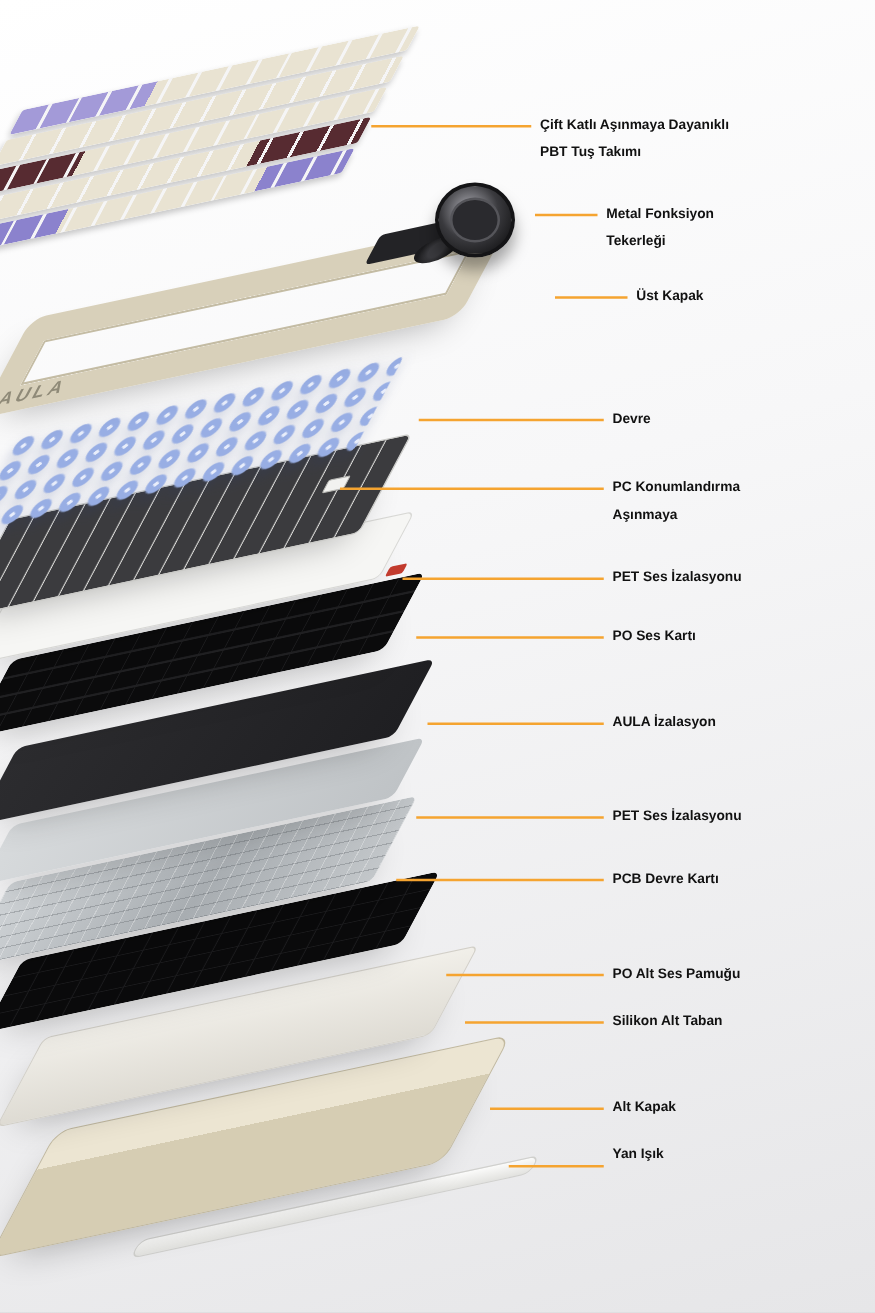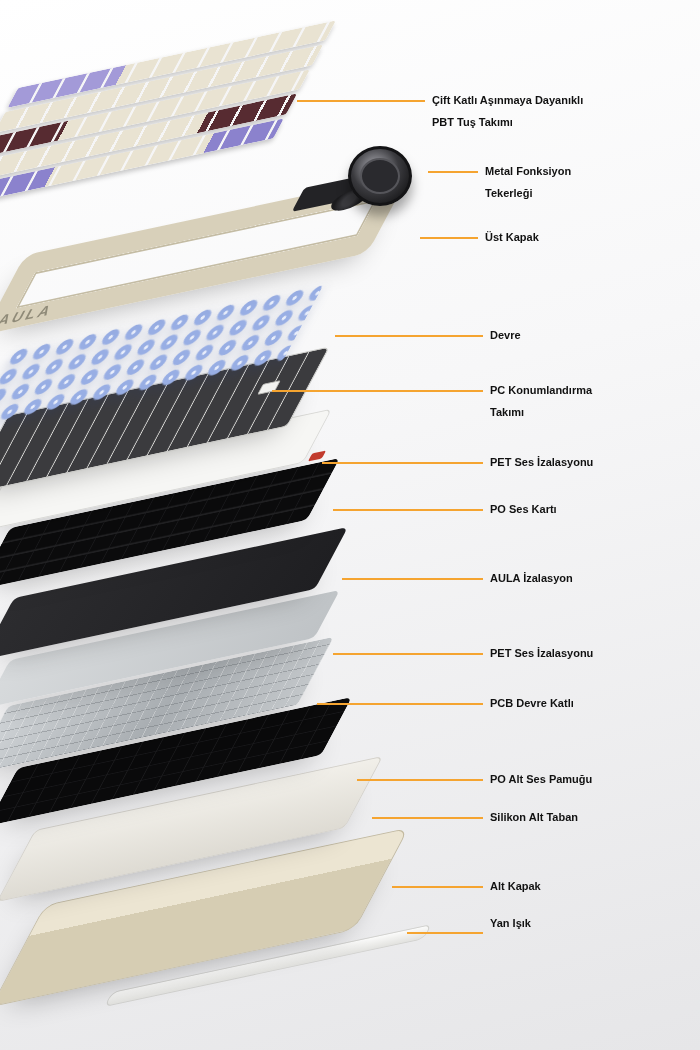--- a/index.html
+++ b/index.html
@@ -100,21 +100,21 @@
   .connector-white { position:absolute; left:260px; top:382px; width:16px; height:9px; z-index:15;
     background:#f2f2f0; border:1px solid #b9b9b5; border-radius:2px; transform: skew(-28deg,-12deg); }
 
   
   .label { position:absolute; display:flex; align-items:flex-start; z-index:30; }
   .leader { height:2px; background: var(--accent, #F5A430); margin-top:11px; margin-right:7px; flex:none; }
   .label-text { font-size:11px; font-weight:600; color:#111; line-height:22px; white-space:pre-line; }
 
   .lbl-0  { left:297px; top:89px;  } .lbl-0  .leader { width:128px; }
   .lbl-1  { left:428px; top:160px; } .lbl-1  .leader { width:50px;  }
-  .lbl-2  { left:420px; top:226px; } .lbl-2  .leader { width:58px;  }
+  .lbl-2  { left:444px; top:226px; } .lbl-2  .leader { width:58px;  }
   .lbl-3  { left:335px; top:324px; } .lbl-3  .leader { width:148px; }
   .lbl-4  { left:272px; top:379px; } .lbl-4  .leader { width:211px; }
   .lbl-5  { left:322px; top:451px; } .lbl-5  .leader { width:161px; }
   .lbl-6  { left:333px; top:498px; } .lbl-6  .leader { width:150px; }
   .lbl-7  { left:342px; top:567px; } .lbl-7  .leader { width:141px; }
   .lbl-8  { left:333px; top:642px; } .lbl-8  .leader { width:150px; }
   .lbl-9  { left:317px; top:692px; } .lbl-9  .leader { width:166px; }
   .lbl-10 { left:357px; top:768px; } .lbl-10 .leader { width:126px; }
   .lbl-11 { left:372px; top:806px; } .lbl-11 .leader { width:111px; }
   .lbl-12 { left:392px; top:875px; } .lbl-12 .leader { width:91px;  }
@@ -174,41 +174,41 @@
     <span class="leader"></span>
     <span class="label-text">Üst Kapak</span>
   </div>
   <div class="label lbl-3">
     <span class="leader"></span>
     <span class="label-text">Devre</span>
   </div>
   <div class="label lbl-4">
     <span class="leader"></span>
     <span class="label-text">PC Konumlandırma
-Takımı</span>
+Aşınmaya</span>
   </div>
   <div class="label lbl-5">
     <span class="leader"></span>
     <span class="label-text">PET Ses İzalasyonu</span>
   </div>
   <div class="label lbl-6">
     <span class="leader"></span>
     <span class="label-text">PO Ses Kartı</span>
   </div>
   <div class="label lbl-7">
     <span class="leader"></span>
     <span class="label-text">AULA İzalasyon</span>
   </div>
   <div class="label lbl-8">
     <span class="leader"></span>
     <span class="label-text">PET Ses İzalasyonu</span>
   </div>
   <div class="label lbl-9">
     <span class="leader"></span>
-    <span class="label-text">PCB Devre Katlı</span>
+    <span class="label-text">PCB Devre Kartı</span>
   </div>
   <div class="label lbl-10">
     <span class="leader"></span>
     <span class="label-text">PO Alt Ses Pamuğu</span>
   </div>
   <div class="label lbl-12">
     <span class="leader"></span>
     <span class="label-text">Alt Kapak</span>
   </div>
   <div class="label lbl-11">

